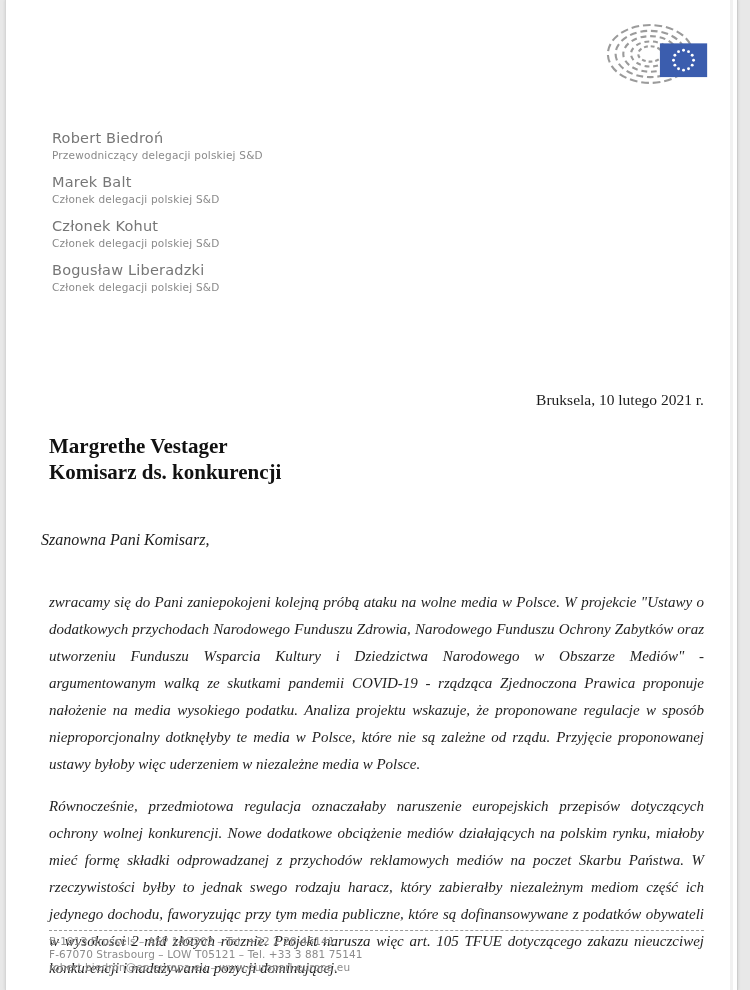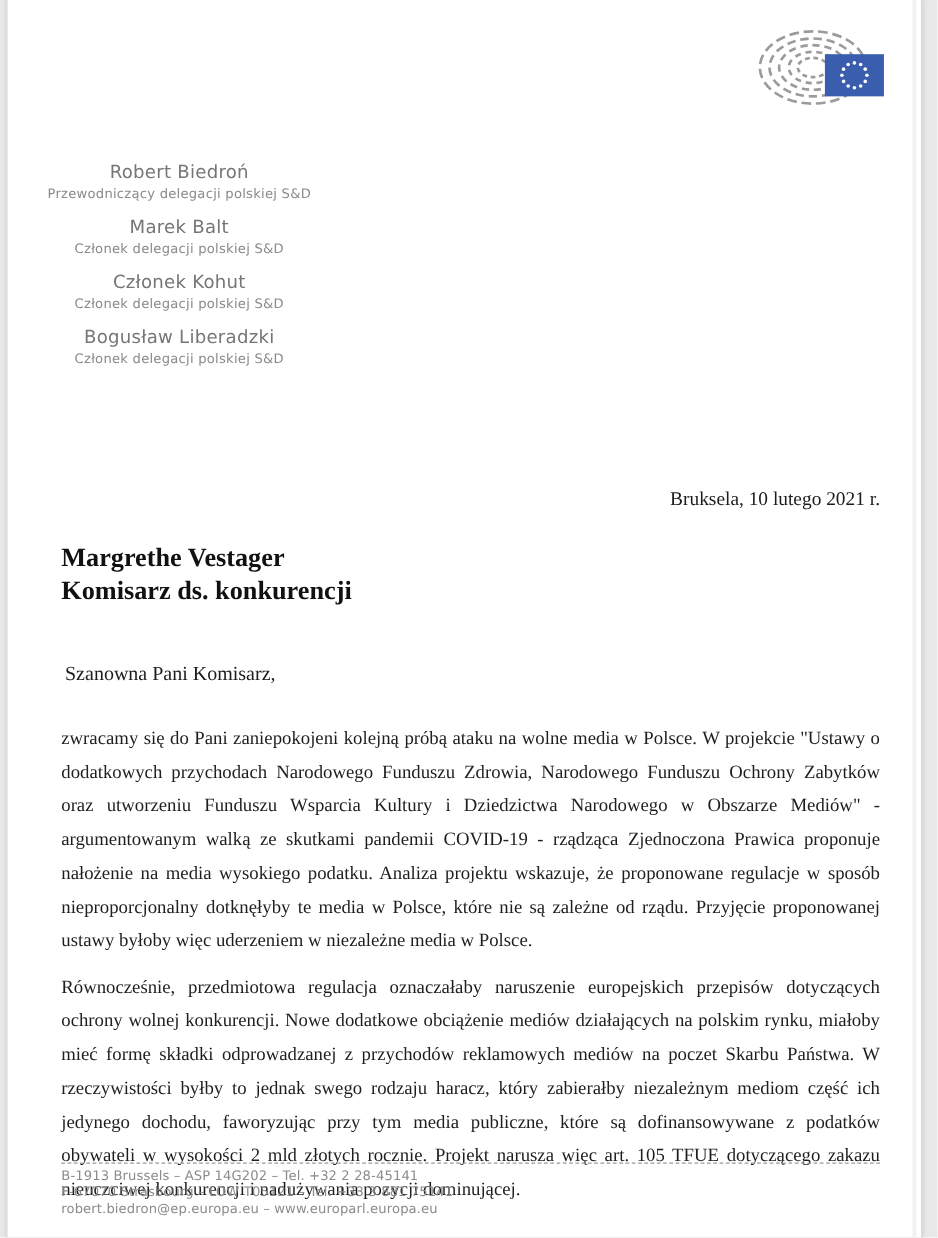--- a/index.html
+++ b/index.html
@@ -17,50 +17,50 @@
     border-right:1px solid #cccccc;
     box-shadow:0 0 3px rgba(0,0,0,.12);
   }
   .edge-streak {
     position:absolute; top:0; height:990px; width:3px; background:#f1f1f1;
     right:4px;
   }
   .logo {
     position:absolute; top:18px; right:26px; width:106px; height:70px;
   }
-  .sig-block { position:absolute; left:32px; top:130px;text-align:center; }
+  .sig-block { position:absolute; left:46px; top:130px; }
   .sig { margin-bottom:13px; }
   .sig-name {
     font-family:"DejaVu Sans", sans-serif;
     font-size:14.5px; line-height:17px; color:#767676;
     letter-spacing:.2px;
   }
   .sig-title {
     font-family:"DejaVu Sans", sans-serif;
     font-size:10.5px; line-height:12px; color:#8a8a8a;
     margin-top:2px; letter-spacing:.2px;
   }
   .dateline {
     position:absolute; top:391px; right:33px;
     font-size:15.5px; color:#1c1c1c; text-align:right;
   }
   .recipient { position:absolute; left:43px; top:433px; }
   .recipient div {
     font-weight:bold; font-size:21px; line-height:26px; color:#111;
   }
   .salutation {
-    position:absolute; left:46px; top:531px;
-    font-size:16px; color:#1c1c1c;
+    position:absolute; left:35px; top:531px;
+    font-style:italic; font-size:16px; color:#1c1c1c;
   }
   .body-text {
     position:absolute; left:43px; right:33px; top:574px;
     font-size:15px; line-height:27px; color:#1e1e1e;
     text-align:justify;
   }
-  .body-text p { margin:4px 0 10px 0; }
+  .body-text p { margin:15px 0 10px 0;font-style:italic; }
   .footer {
     position:absolute; left:43px; right:33px; top:930px;
   }
   .footer-rule {
     border-top:1px dashed #9a9a9a; height:0; margin-bottom:4px;
   }
   .footer-line {
     font-family:"DejaVu Sans", sans-serif;
     font-size:10.5px; line-height:12.8px; color:#8b8b8b;
     letter-spacing:.1px;

